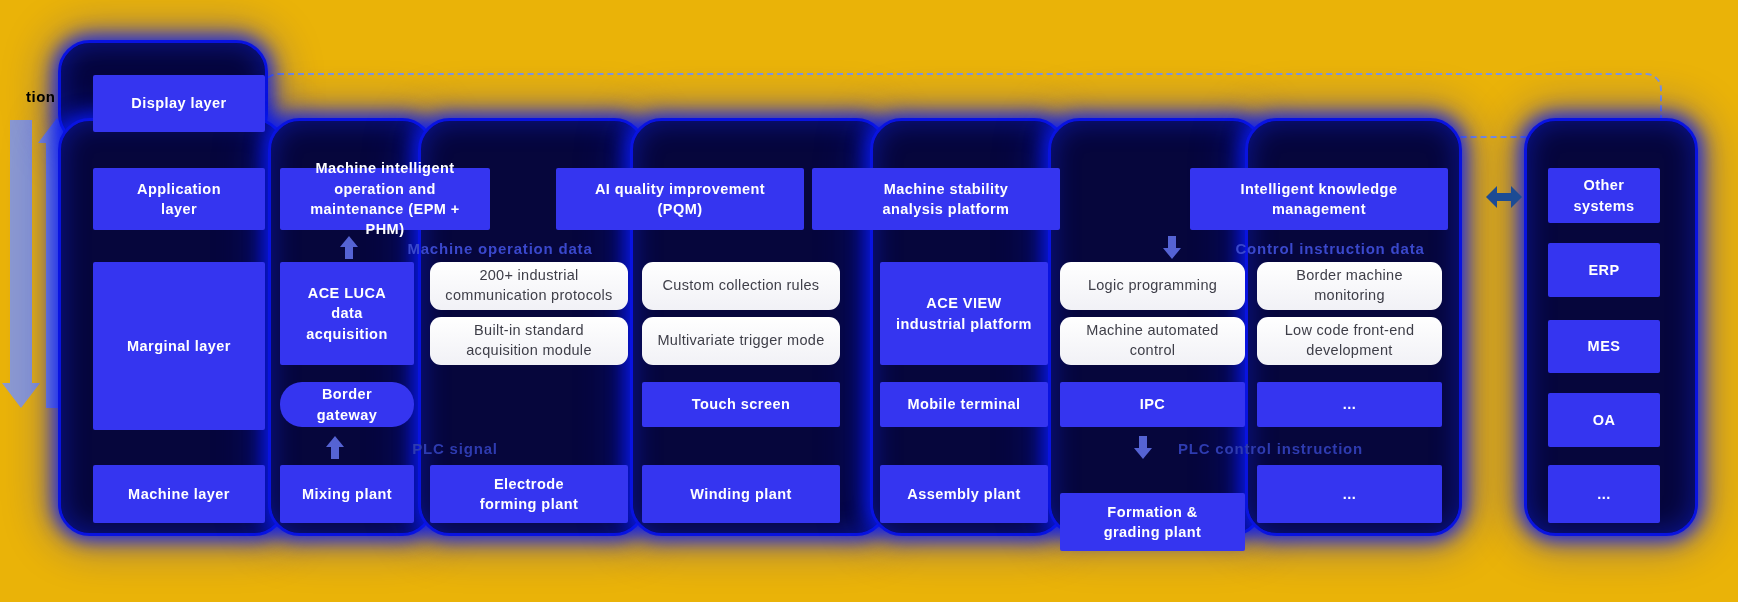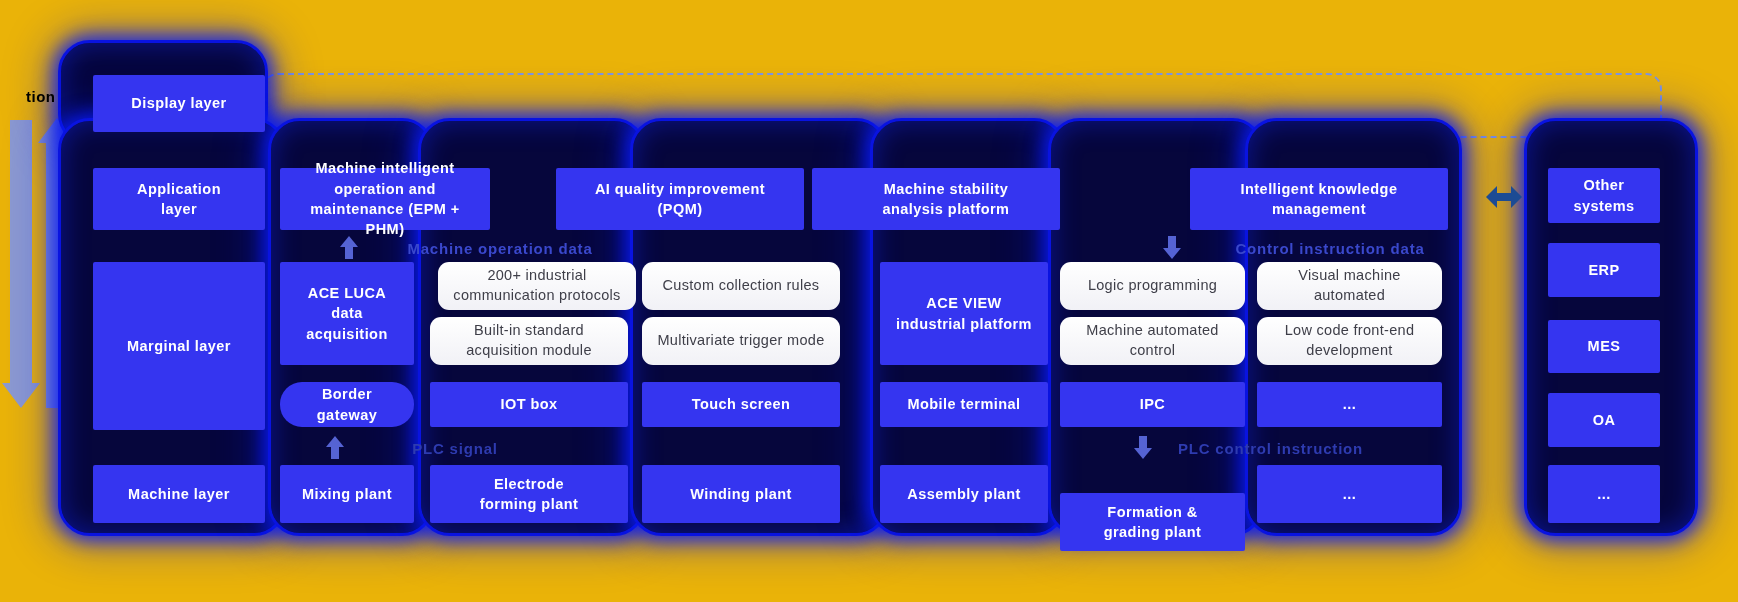--- a/index.html
+++ b/index.html
@@ -102,33 +102,32 @@
     <div class="mini-shaft" style="left:345px;top:247px;width:8px;height:12px;z-index:3;"></div>
   </div>
   <div class="flowlabel" style="left:380px;top:240px;width:240px;">Machine operation data</div>
   <div>
     <div class="mini-shaft" style="left:1168px;top:236px;width:8px;height:12px;z-index:3;"></div>
     <div class="tri" style="left:1163px;top:248px;border-left:9px solid transparent;border-right:9px solid transparent;border-top:11px solid #5563D4;z-index:3;"></div>
   </div>
   <div class="flowlabel" style="left:1205px;top:240px;width:250px;">Control instruction data</div>
 
   <div class="bluebox" style="left:280px;top:262px;width:134px;height:103px;">ACE LUCA data acquisition</div>
-  <div class="whitebox" style="left:430px;top:262px;width:198px;height:48px;margin-left:8px;">200+ industrial communication protocols</div>
+  <div class="whitebox" style="left:430px;top:262px;width:198px;height:48px;">200+ industrial communication protocols</div>
   <div class="whitebox pad-xl" style="left:642px;top:262px;width:198px;height:48px;">Custom collection rules</div>
   <div class="whitebox" style="left:430px;top:317px;width:198px;height:48px;">Built-in standard acquisition module</div>
   <div class="whitebox pad-lg" style="left:642px;top:317px;width:198px;height:48px;">Multivariate trigger mode</div>
 
   <div class="bluebox" style="left:880px;top:262px;width:168px;height:103px;">ACE VIEW industrial platform</div>
   <div class="whitebox" style="left:1060px;top:262px;width:185px;height:48px;">Logic programming</div>
-  <div class="whitebox pad-md" style="left:1257px;top:262px;width:185px;height:48px;">Visual machine automated</div>
+  <div class="whitebox pad-md" style="left:1257px;top:262px;width:185px;height:48px;">Border machine monitoring</div>
   <div class="whitebox pad-md" style="left:1060px;top:317px;width:185px;height:48px;">Machine automated control</div>
   <div class="whitebox" style="left:1257px;top:317px;width:185px;height:48px;">Low code front-end development</div>
 
   <div class="bluebox" style="left:280px;top:382px;width:134px;height:45px;border-radius:22px;">Border gateway</div>
-  <div class="bluebox" style="left:430px;top:382px;width:198px;height:45px;">IOT box</div>
   <div class="bluebox" style="left:642px;top:382px;width:198px;height:45px;">Touch screen</div>
   <div class="bluebox" style="left:880px;top:382px;width:168px;height:45px;">Mobile terminal</div>
   <div class="bluebox" style="left:1060px;top:382px;width:185px;height:45px;">IPC</div>
   <div class="bluebox" style="left:1257px;top:382px;width:185px;height:45px;">...</div>
 
   <div>
     <div class="tri" style="left:326px;top:436px;border-left:9px solid transparent;border-right:9px solid transparent;border-bottom:11px solid #5563D4;z-index:3;"></div>
     <div class="mini-shaft" style="left:331px;top:447px;width:8px;height:12px;z-index:3;"></div>
   </div>
   <div class="flowlabel plc" style="left:395px;top:440px;width:120px;">PLC signal</div>

